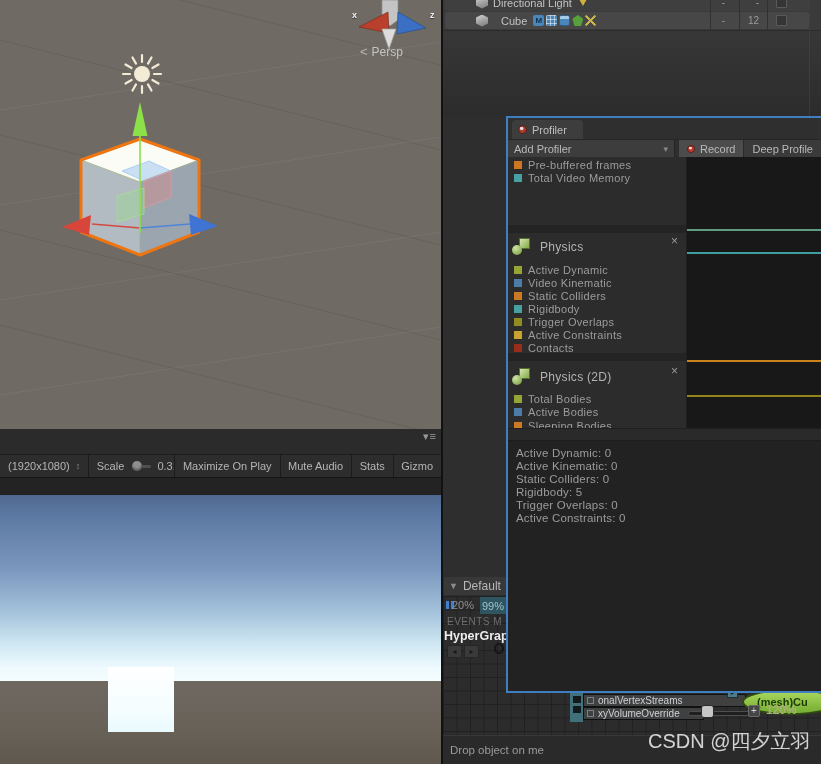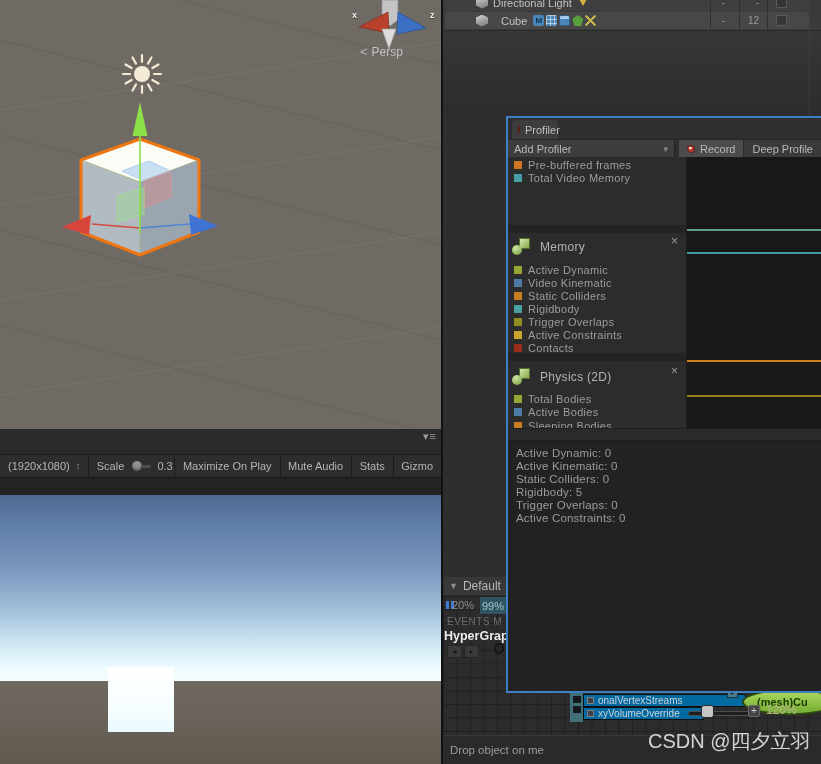--- a/index.html
+++ b/index.html
@@ -81,41 +81,41 @@
         font-size:11px;display:flex;align-items:center;justify-content:center;overflow:hidden;cursor:pointer;}
   .hg-events{position:absolute;left:447px;top:616px;font-size:10px;color:#6f6f6f;letter-spacing:.5px;white-space:nowrap;}
   .hg-title{position:absolute;left:444px;top:629px;font-size:12.5px;font-weight:bold;color:#ececec;}
   .hg-nav{position:absolute;top:645px;width:15px;height:13px;background:#3a3a3a;border:1px solid #262626;
         color:#191919;font-size:8px;display:flex;align-items:center;justify-content:center;cursor:pointer;}
   .hg-nav.left{left:447px;} .hg-nav.right{left:464px;}
   .hg-circle{position:absolute;left:494px;top:643px;width:10px;height:11px;border:2.5px solid #161616;border-radius:50%;}
 
   .node-strip{position:absolute;left:570px;top:693px;width:13px;height:29px;background:#42707a;}
   .node-strip i{display:block;width:8px;height:7px;background:#14191b;margin:3px auto 0;}
-  .node-row{position:absolute;height:13px;background:#0369a1;border:1px solid #0e1112;display:flex;align-items:center;
+  .node-row{position:absolute;height:13px;background:#404040;border:1px solid #0e1112;display:flex;align-items:center;
         color:#ccd2d6;font-size:10px;white-space:nowrap;overflow:hidden;cursor:pointer;}
   .node-row .n-sq{width:7px;height:7px;background:#3c4144;border:1px solid #7a8287;margin:0 4px 0 3px;flex:none;}
   .node-row.n1{left:583px;top:694px;width:163px;}
   .node-row.n2{left:583px;top:707px;width:121px;}
   .n-slider-track{position:absolute;left:688px;top:711px;width:68px;height:5px;background:#1f1f1f;border:1px solid #4e4e4e;border-radius:3px;cursor:pointer;}
   .n-slider-handle{position:absolute;left:701px;top:705px;width:13px;height:13px;background:#c6c6c6;border:1px solid #2a2a2a;border-radius:3px;cursor:pointer;}
   .n-plus{position:absolute;left:748px;top:705px;width:12px;height:12px;background:#454545;border:1px solid #6a6a6a;border-radius:2px;
         color:#d5d5d5;font-size:10px;line-height:9px;text-align:center;cursor:pointer;}
   .n-zoom{position:absolute;left:766px;top:703px;font-size:12px;font-weight:bold;color:#a7b277;}
   .n-minibtn{position:absolute;left:727px;top:688px;width:11px;height:10px;background:#4d7c8a;border:1px solid #1d3138;
         color:#12262b;font-size:7px;line-height:8px;text-align:center;cursor:pointer;}
   .mesh-node{position:absolute;left:742px;top:689px;width:97px;height:26px;border-radius:50%;
         background:linear-gradient(180deg,#abd95e,#74ac31);border:2px solid #2f4a10;
         display:flex;align-items:center;padding-left:13px;color:#1d3a07;font-weight:bold;font-size:11px;cursor:pointer;}
 
   
   .profiler{position:absolute;left:506px;top:116px;width:315px;height:577px;z-index:10;
         border:2px solid #3f7fc1;border-right:none;background:#2e2e2e;display:flex;flex-direction:column;}
   .p-tabbar{height:22px;background:#2f2f2f;border-bottom:1px solid #262626;display:flex;align-items:flex-end;padding-left:4px;}
-  .p-tab{height:19px;width:46px;background:#3d3d3d;border-radius:4px 4px 0 0;display:flex;align-items:center;
+  .p-tab{height:19px;width:71px;background:#3d3d3d;border-radius:4px 4px 0 0;display:flex;align-items:center;
         padding-left:6px;gap:5px;color:#bfbfbf;font-size:11px;cursor:pointer;}
   .p-tab-icon{width:9px;height:9px;border-radius:50%;background:radial-gradient(circle at 40% 35%,#e0e0e0 0 25%,#b23b2e 30%);border:1px solid #5e1f18;}
   .p-toolbar{height:17px;display:flex;background:#2e2e2e;font-size:11px;color:#b9b9b9;}
   .p-dd{width:179px;background:#3d3d3d;display:flex;align-items:center;padding:0 6px;cursor:pointer;border-right:1px solid #242424;}
   .p-dd .caret{margin-left:auto;color:#8a8a8a;font-size:9px;}
   .p-btn{display:flex;align-items:center;gap:5px;padding:0 8px;background:#3a3a3a;cursor:pointer;border-left:1px solid #2a2a2a;white-space:nowrap;}
   .p-btn.rec{background:#4c4c4c;margin-left:4px;border-left:none;}
   .rec-dot{width:8px;height:8px;border-radius:50%;background:radial-gradient(circle at 40% 35%,#f0dede 0 20%,#c13a2c 30%);border:1px solid #611e15;}
   .p-toolbar-rest{flex:1;background:#333333;}
   .p-content{height:271px;display:flex;position:relative;}
@@ -339,21 +339,21 @@
           <span class="sq" style="background-color: rgb(71, 161, 163);"></span>
           <span class="leg-label">Total Video Memory</span>
         </div>
 
         <div class="sec-gap" style="top:68px"></div>
         <div class="sec-head" style="top:76px">
           <span class="phys-icon">
               <i class="box"></i>
               <i class="ball"></i>
             </span>
-          <span class="sec-title">Memory</span>
+          <span class="sec-title">Physics</span>
           <span class="sec-close">×</span>
         </div>
         <div class="leg-item" style="top:107px">
           <span class="sq" style="background-color: rgb(150, 165, 52);"></span>
           <span class="leg-label">Active Dynamic</span>
         </div>
         <div class="leg-item" style="top:120px">
           <span class="sq" style="background-color: rgb(76, 124, 167);"></span>
           <span class="leg-label">Video Kinematic</span>
         </div>

